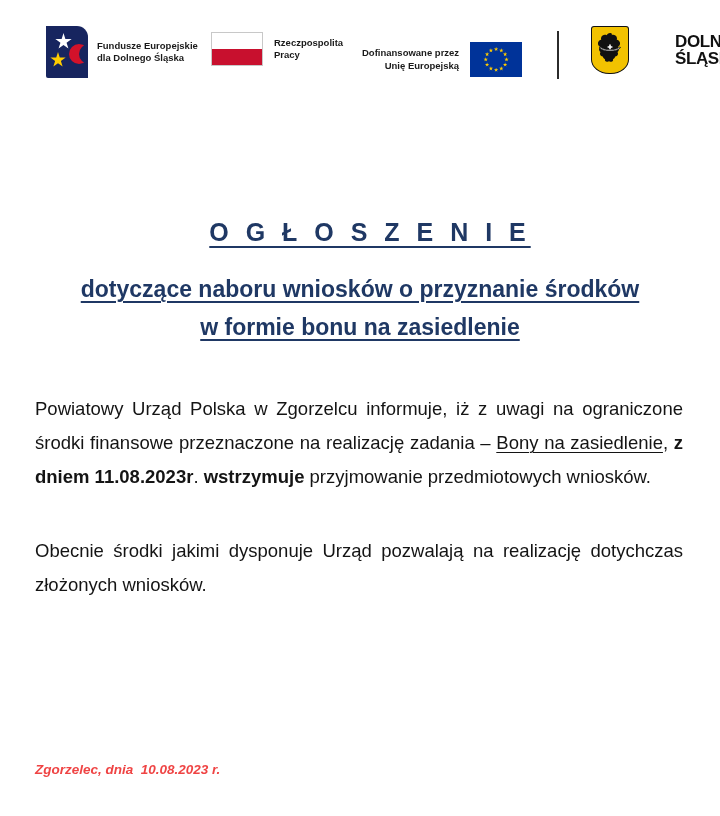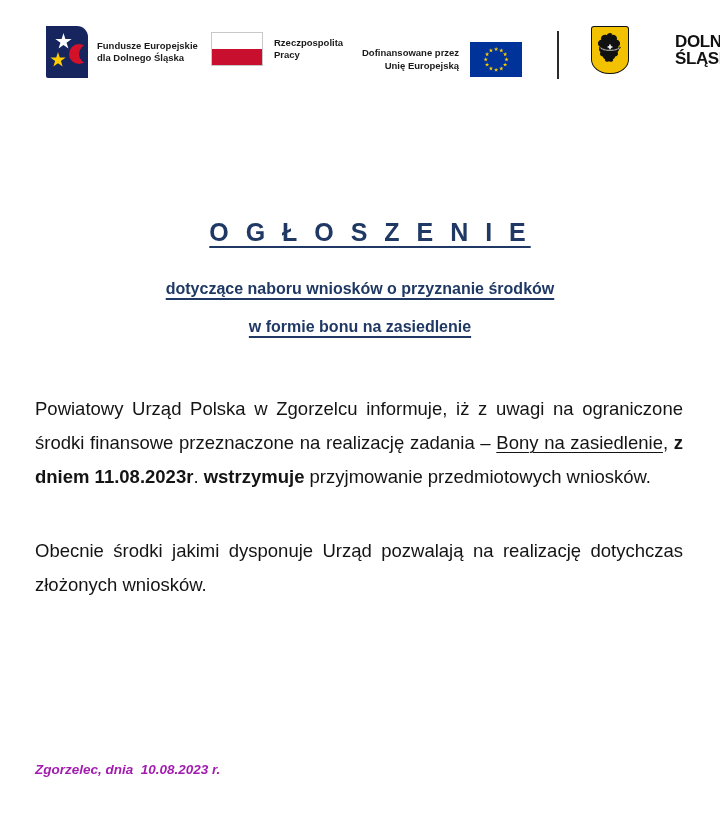--- a/index.html
+++ b/index.html
@@ -189,21 +189,21 @@
     text-decoration-thickness: 2px;
   }
 
   .title-sub {
     position: absolute;
     left: 46px;
     top: 270px;
     width: 628px;
     text-align: center;
     font-family: "Liberation Sans", sans-serif;
-    font-size: 16px;
+    font-size: 23px;
     line-height: 38px;
     font-weight: bold;
     color: #1F3864;
   }
   .title-sub .u {
     text-decoration: underline;
     text-underline-offset: 4px;
     text-decoration-thickness: 2px;
   }
 
@@ -240,21 +240,21 @@
   }
 
   .footer-date {
     position: absolute;
     left: 35px;
     top: 762px;
     font-family: "Liberation Sans", sans-serif;
     font-weight: bold;
     font-style: italic;
     font-size: 13.5px;
-    color: #a21caf;
+    color: #ef4444;
     white-space: pre;
   }
 </style>
 </head>
 <body>
 
 <div class="logo-bar">
 
   <div class="logo-block fe-block">
     <div class="fe-mark">

